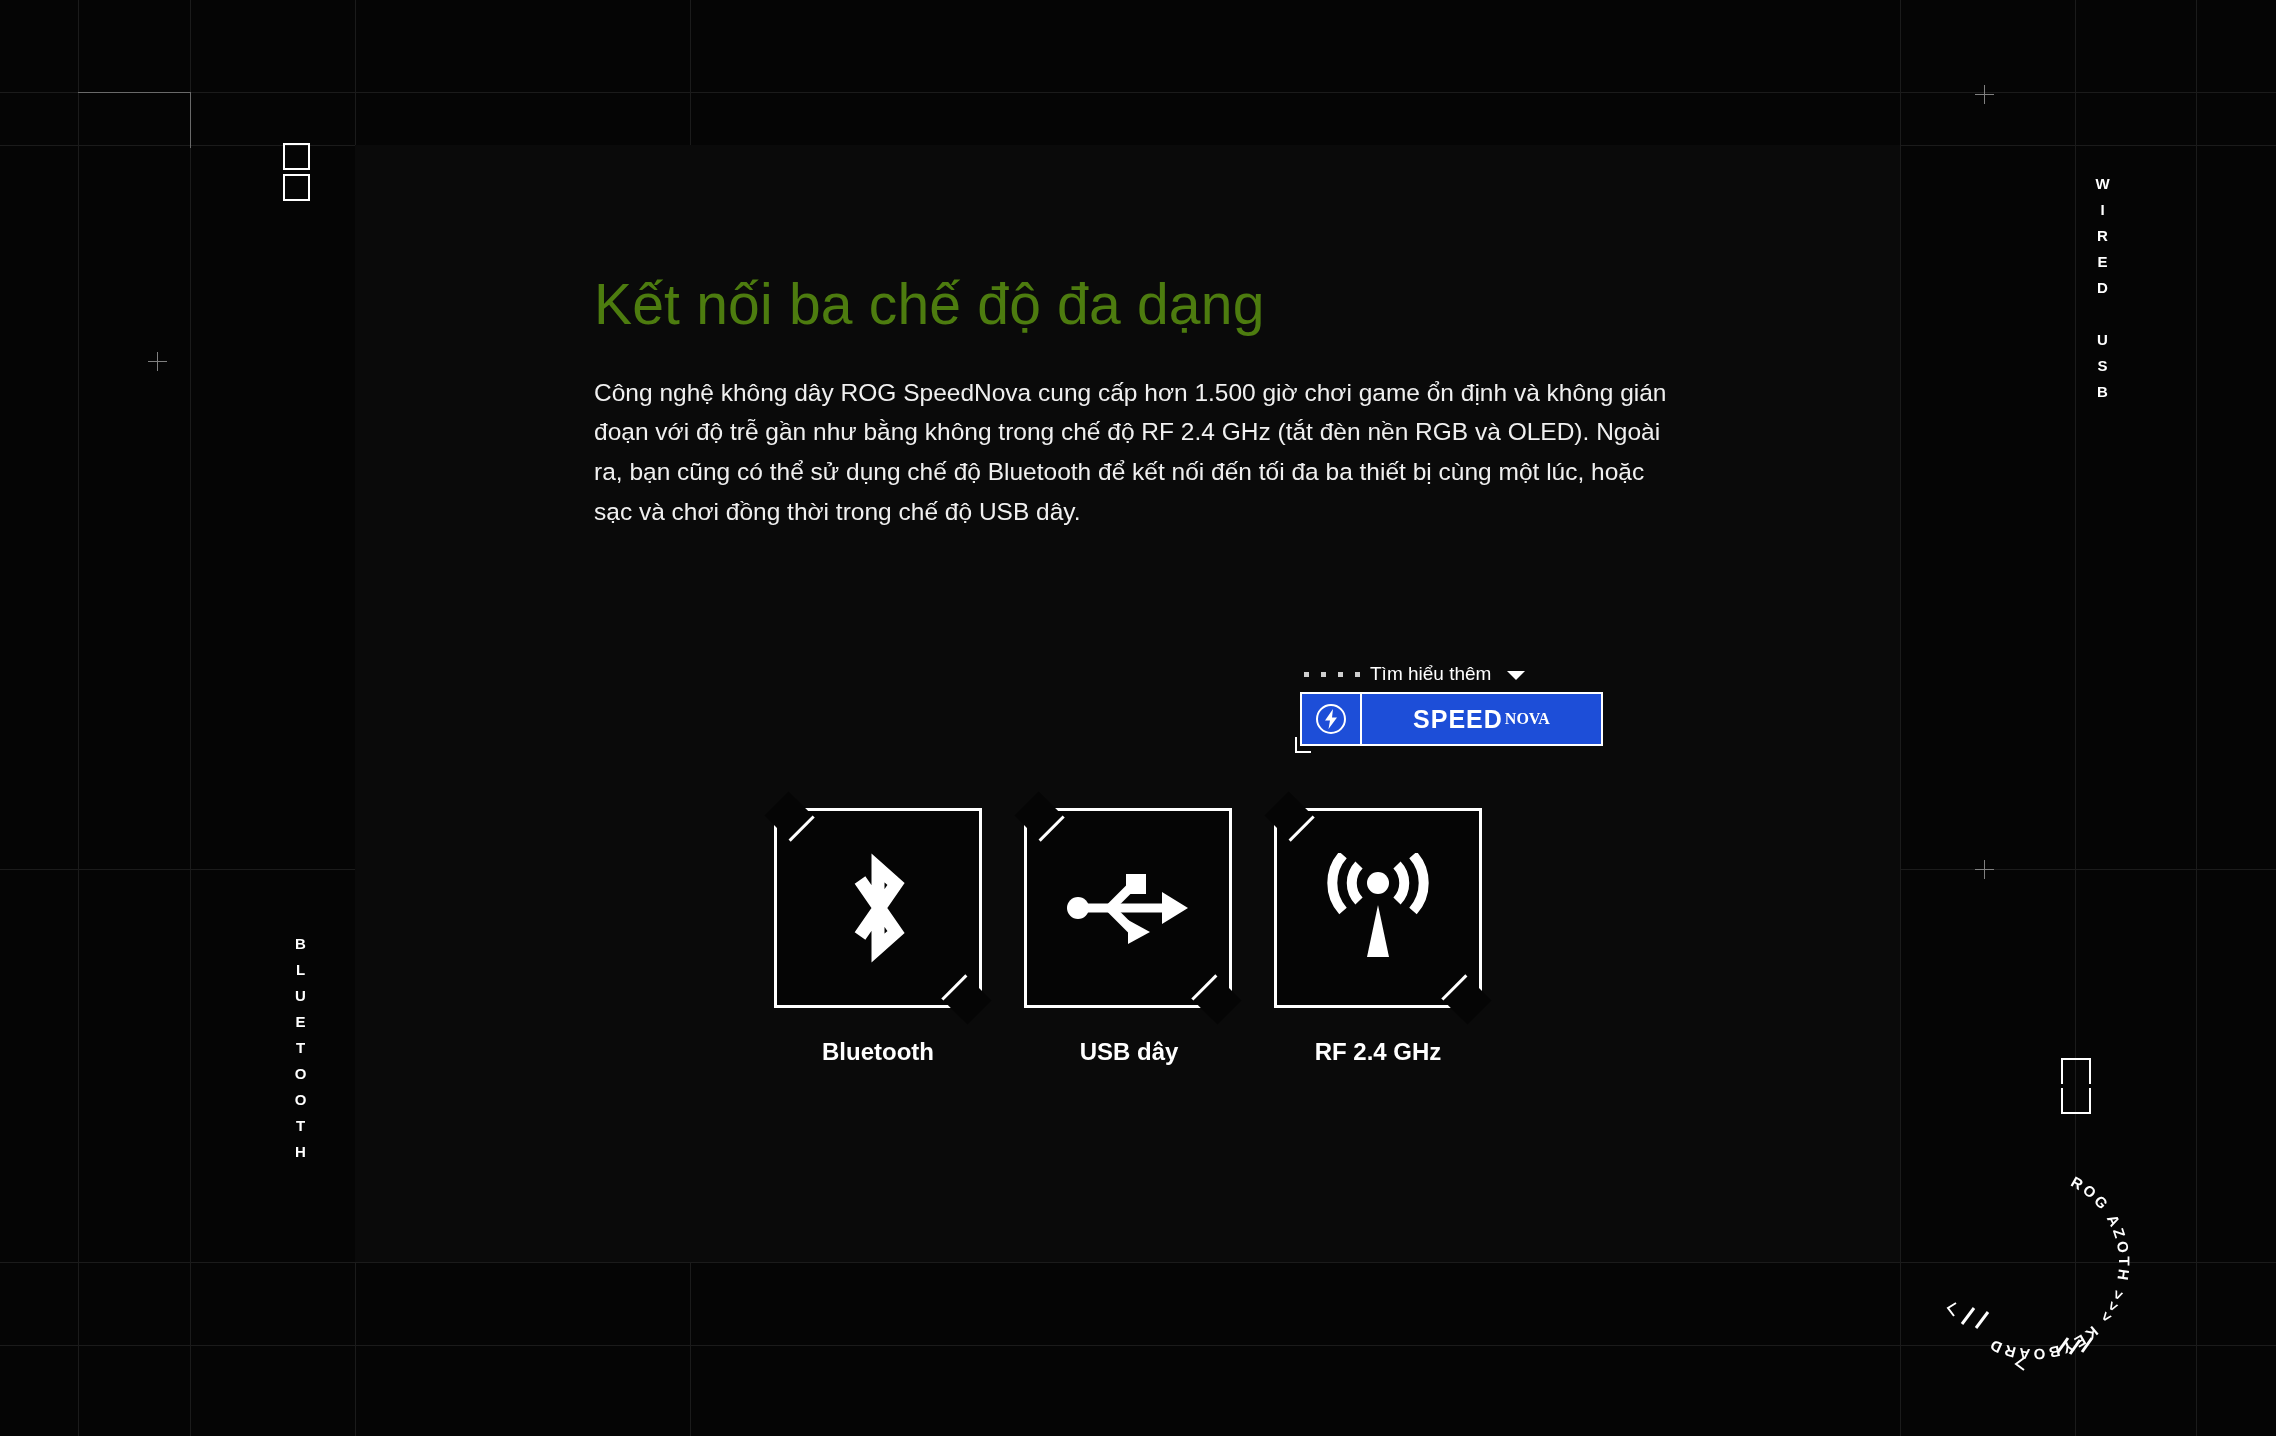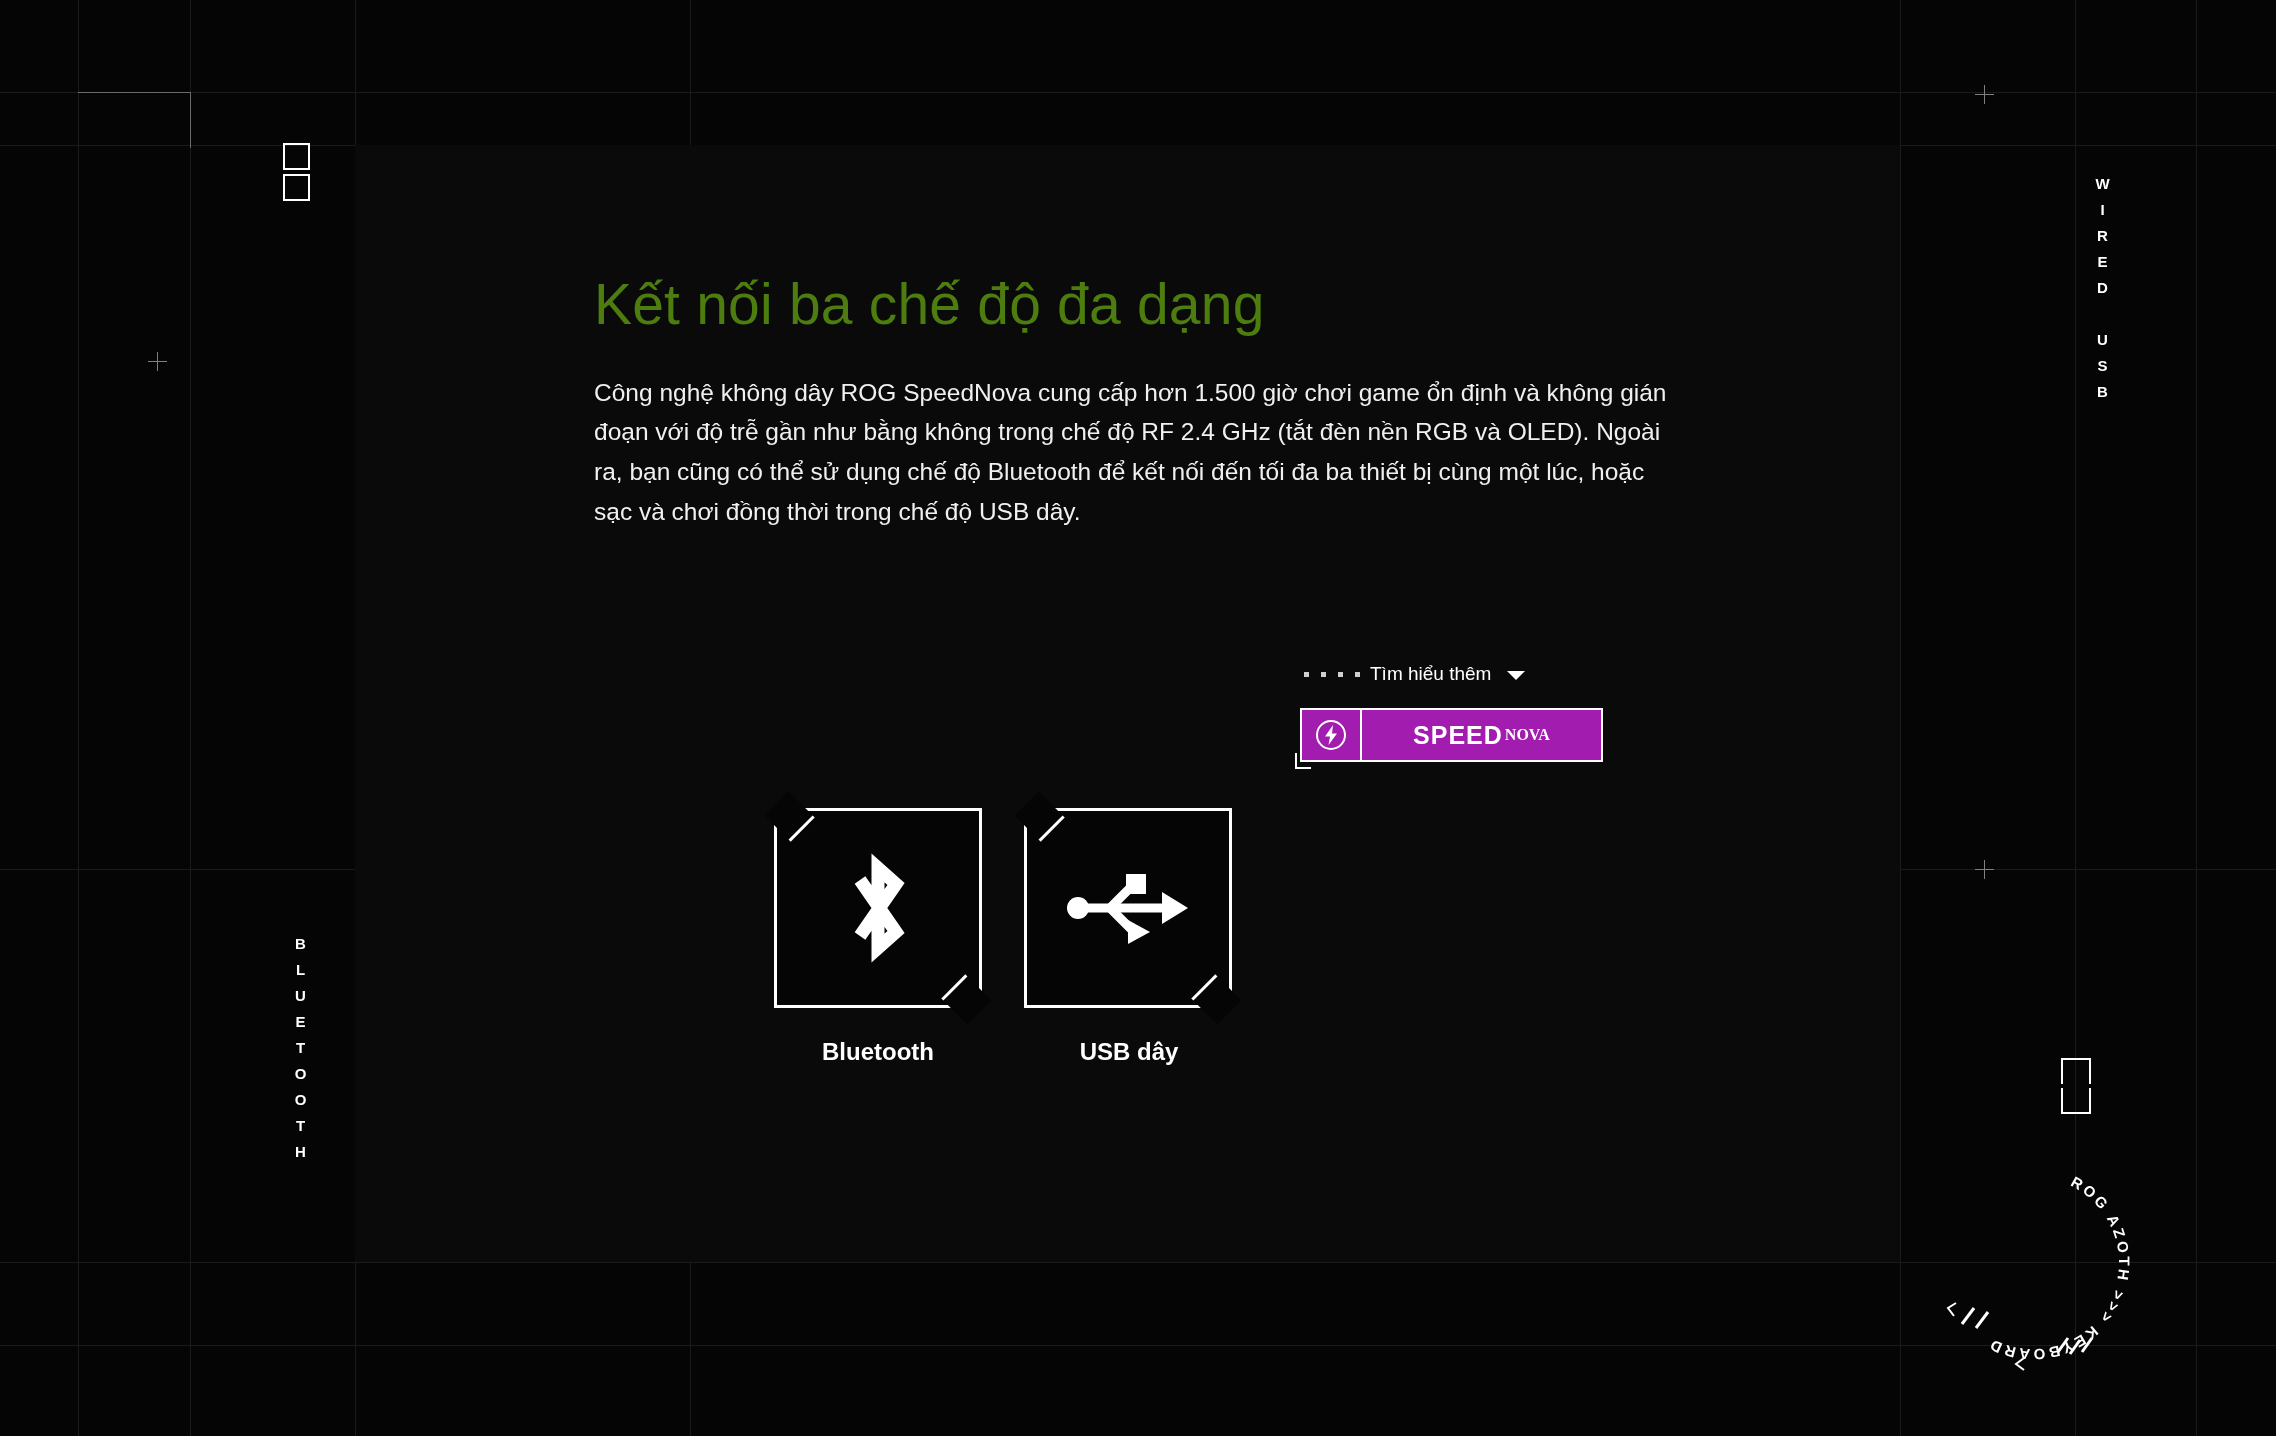--- a/index.html
+++ b/index.html
@@ -82,25 +82,25 @@
   .caret {
     width: 0; height: 0;
     border-left: 9px solid transparent;
     border-right: 9px solid transparent;
     border-top: 9px solid #ffffff;
     margin-left: 6px;
     margin-top: 3px;
   }
   .badge {
     position: relative;
-    margin-top: 20px;
+    margin-top: 4px;
     width: 303px; height: 54px;
     border: 2px solid #ffffff;
     display: flex; align-items: center;
-    background: #a21caf;
+    background: #1d4ed8;
   }
   .badge .bolt-box {
     width: 60px; height: 100%;
     display: flex; align-items: center; justify-content: center;
     border-right: 2px solid #ffffff;
   }
   .badge .bolt-box svg { display: block; }
   .badge .speed-text {
     flex: 1;
     display: flex; align-items: center; justify-content: center;
@@ -315,20 +315,33 @@
           </g>
           <circle cx="14" cy="46" r="11" fill="#ffffff"></circle>
           <rect x="62" y="12" width="20" height="20" fill="#ffffff"></rect>
           <polygon points="64,58 64,82 86,70" fill="#ffffff"></polygon>
           <polygon points="98,30 98,62 124,46" fill="#ffffff"></polygon>
         </svg>
       </div>
       <div class="mode-label">USB dây</div>
     </div>
 
+    <div class="mode rf">
+      <div class="card">
+        <svg width="118" height="110" viewBox="0 0 118 110">
+          <circle cx="59" cy="30" r="11" fill="#ffffff"></circle>
+          <path d="M40 12 A26 26 0 0 0 40 48" fill="none" stroke="#ffffff" stroke-width="10" stroke-linecap="butt"></path>
+          <path d="M78 12 A26 26 0 0 1 78 48" fill="none" stroke="#ffffff" stroke-width="10" stroke-linecap="butt"></path>
+          <path d="M24 2 A42 42 0 0 0 24 58" fill="none" stroke="#ffffff" stroke-width="10" stroke-linecap="butt"></path>
+          <path d="M94 2 A42 42 0 0 1 94 58" fill="none" stroke="#ffffff" stroke-width="10" stroke-linecap="butt"></path>
+          <polygon points="59,52 48,104 70,104" fill="#ffffff"></polygon>
+        </svg>
+      </div>
+      <div class="mode-label">RF 2.4 GHz</div>
+    </div>
 
   </div>
 
   <div class="flag-mark">
     <div></div>
       <div></div>
   </div>
 
   <div class="ring">
     <svg width="230" height="230" viewBox="0 0 230 230">

